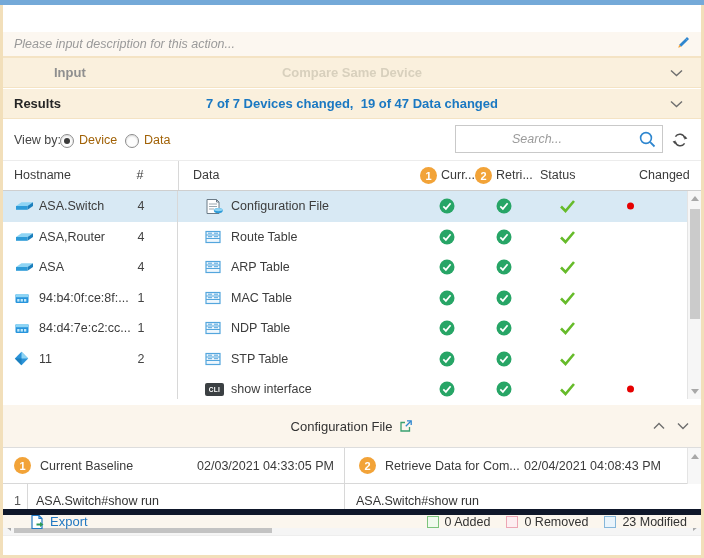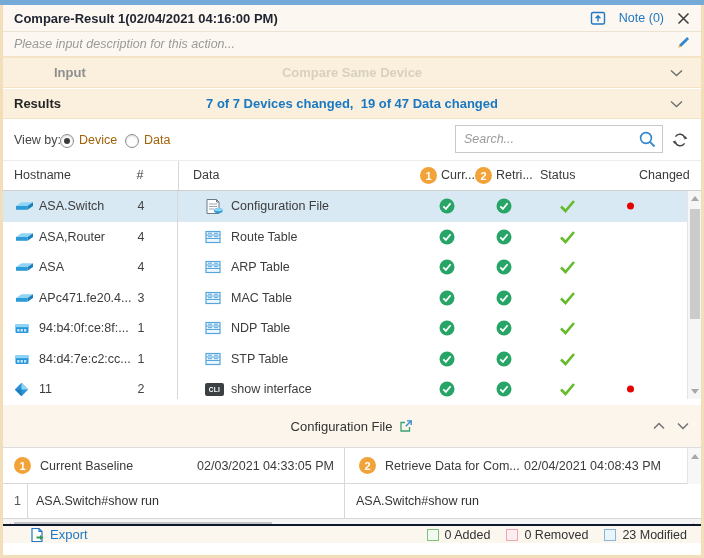--- a/index.html
+++ b/index.html
@@ -33,21 +33,21 @@
   .sec-center.faint{ color:#d8d0bd; }
   .sec-center.blue{ color:#1a78c2; }
   .sec .chev{ margin-left:auto; }
   
   .toolbar{ position:absolute; left:3px; right:3px; top:119px; height:41px; background:#fff; }
   .viewby-label{ position:absolute; left:11px; top:14px; color:#444; }
   .radio{ position:absolute; top:15px; width:14px; height:14px; border:1px solid #8d8d8d; border-radius:50%;
           background:#fdfdfd; cursor:pointer; box-shadow:inset 0 1px 2px rgba(0,0,0,.15);}
   .radio.sel::after{ content:''; position:absolute; left:3px; top:3px; width:6px; height:6px; border-radius:50%; background:#3a3a3a; }
   .radio-label{ position:absolute; top:14px; color:#a16207; cursor:pointer;text-align:right;}
-  .searchbox{ position:absolute; left:452px; top:6px; width:208px; height:28px; border:1px solid #c9c9c9; background:#fff; }
+  .searchbox{ position:absolute; left:452px; top:6px; width:208px; height:28px; border:1px solid #c9c9c9; background:#fff;padding-left:48px; }
   .searchbox input{ border:none; outline:none; width:172px; height:100%; padding:0 8px; font-family:"Liberation Sans",sans-serif;
                     font-size:12.5px; color:#333; background:transparent;}
   .searchbox input::placeholder{ font-style:italic; color:#9b9b9b; }
   .searchbox .mag{ position:absolute; right:5px; top:4px; cursor:pointer; }
   .refresh{ position:absolute; left:668px; top:12px; cursor:pointer; }
   
   .table{ position:absolute; left:3px; right:3px; top:160px; height:245px; border-top:1px solid #ececec; background:#fff;}
   .thead{ position:relative; height:30px; border-bottom:1px solid #cfcfcf; }
   .thead::after{ content:''; position:absolute; left:175px; top:0; bottom:0; width:1px; background:#d8d8d8; }
   .th{ position:absolute; top:7px; color:#3b3b3b; }
@@ -95,50 +95,33 @@
   .gutter{ width:25px; border-right:1px solid #d8d8d8; display:flex; align-items:center; justify-content:flex-end; padding-right:6px; color:#555; }
   .code-text{ display:flex; align-items:center; padding-left:8px; color:#333; white-space:nowrap; }
   .code-right{ position:absolute; left:343px; right:14px; top:0; bottom:0; display:flex; align-items:center; padding-left:10px; color:#333; }
   
   .hscroll{ position:absolute; left:3px; right:3px; top:519px; height:17px; background:#f5f5f5; border-bottom:1px solid #eee; }
   .harr{ width:0; height:0; position:absolute; top:4px; cursor:pointer; }
   .harr-left{ left:3px; border-top:4px solid transparent; border-bottom:4px solid transparent; border-right:5px solid #a8a8a8; }
   .harr-right{ right:3px; border-top:4px solid transparent; border-bottom:4px solid transparent; border-left:5px solid #a8a8a8; }
   .hthumb{ position:absolute; left:11px; top:3px; width:258px; height:11px; background:#c3c3c3; cursor:pointer; }
   
-  .footer{ position:absolute; left:3px; right:3px; top:524px; height:19px; background:#fbf6ee;
-           border-top:2px solid #0f172a; display:flex; align-items:center; padding:0 14px 0 27px; }
+  .footer{ position:absolute; left:3px; right:3px; top:509px; height:19px; background:#fbf6ee;
+           border-top:6px solid #0f172a; display:flex; align-items:center; padding:0 14px 0 27px; }
   .export{ display:flex; align-items:center; gap:6px; color:#2278c2; font-size:13px; cursor:pointer; }
   .legend{ margin-left:auto; display:flex; align-items:center; gap:16px; }
   .legend-item{ display:flex; align-items:center; gap:6px; color:#333; }
   .legend-swatch{ width:12px; height:12px; border:1px solid; display:inline-block; }
 </style>
 </head>
 <body>
 
 <div class="dialog">
   <div class="top-strip"></div>
 
-  <div class="titlebar">
-    <span class="title">Compare-Result 1(02/04/2021 04:16:00 PM)</span>
-    <span class="title-actions">
-      <span style="cursor:pointer;display:flex;">
-        <svg width="16" height="16" viewBox="0 0 16 16">
-            <rect x="1.5" y="2.5" width="13" height="11.5" rx="1.5" fill="none" stroke="#2278c2" stroke-width="1.4"></rect>
-            <path d="M8 11.5 V6 M5.6 8.2 L8 5.7 L10.4 8.2" fill="none" stroke="#2278c2" stroke-width="1.4"></path>
-          </svg>
-      </span>
-      <span class="note-link">Note (0)</span>
-      <span class="close-x">
-        <svg width="13" height="13" viewBox="0 0 13 13">
-            <path d="M1.5 1.5 L11.5 11.5 M11.5 1.5 L1.5 11.5" stroke="#3c3c3c" stroke-width="1.5"></path>
-          </svg>
-      </span>
-    </span>
-  </div>
 
   <div class="desc-row">
     <span class="desc-text">Please input description for this action...</span>
     <span class="pencil">
       <svg width="15" height="15" viewBox="0 0 15 15">
           <path d="M4.2 9.8 L10.6 3.4 L12.6 5.4 L6.2 11.8 Z" fill="#2e86cf"></path>
           <path d="M4.2 9.8 L6.2 11.8 L3.2 12.8 Z" fill="#f0a23c"></path>
           <path d="M10.6 3.4 L12 2 L14 4 L12.6 5.4 Z" fill="#2e86cf"></path>
         </svg>
     </span>
@@ -231,31 +214,20 @@
                 <polygon points="2,7 7.5,3.2 19,3.2 13.5,7" fill="#8ed4f4"></polygon>
                 <polygon points="2,7 13.5,7 13.5,10.8 2,10.8" fill="#2d9bd8"></polygon>
                 <polygon points="13.5,7 19,3.2 19,7 13.5,10.8" fill="#1b7fbd"></polygon>
               </svg>
             </span>
             <span class="dev-name">ASA</span>
             <span class="dev-count">4</span>
           </div>
           <div class="dev-row">
             <span class="dev-icon">
-              <svg width="21" height="14" viewBox="0 0 21 14">
-                <polygon points="2,7 7.5,3.2 19,3.2 13.5,7" fill="#8ed4f4"></polygon>
-                <polygon points="2,7 13.5,7 13.5,10.8 2,10.8" fill="#2d9bd8"></polygon>
-                <polygon points="13.5,7 19,3.2 19,7 13.5,10.8" fill="#1b7fbd"></polygon>
-              </svg>
-            </span>
-            <span class="dev-name">APc471.fe20.4...</span>
-            <span class="dev-count">3</span>
-          </div>
-          <div class="dev-row">
-            <span class="dev-icon">
               <svg width="16" height="14" viewBox="0 0 16 14">
                 <rect x="1.5" y="3" width="13" height="9" rx="1.2" fill="#2795dd"></rect>
                 <rect x="1.5" y="3" width="13" height="3.2" rx="1.2" fill="#8ed4f4"></rect>
                 <rect x="3.2" y="8" width="2.3" height="2.6" fill="#bfe8fa"></rect>
                 <rect x="6.6" y="8" width="2.3" height="2.6" fill="#bfe8fa"></rect>
                 <rect x="10" y="8" width="2.3" height="2.6" fill="#bfe8fa"></rect>
               </svg>
             </span>
             <span class="dev-name">94:b4:0f:ce:8f:...</span>
             <span class="dev-count">1</span>

